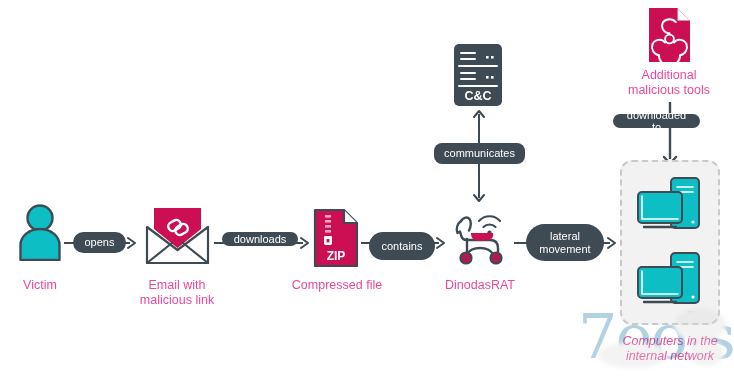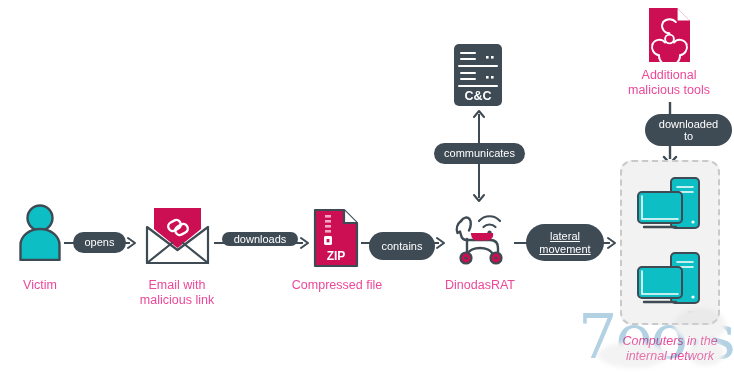--- a/index.html
+++ b/index.html
@@ -192,29 +192,29 @@
     </svg>
   </div>
 
   <div class="connector" style="left:470px; top:110px; width:18px; height:92px;">
     <svg width="18" height="92" viewBox="0 0 18 92">
       <line x1="9" y1="4" x2="9" y2="88" stroke="#3e4a54" stroke-width="2"></line>
       <path d="M4 7 L9 1 L14 7" fill="none" stroke="#3e4a54" stroke-width="2" stroke-linecap="round" stroke-linejoin="round"></path>
       <path d="M4 85 L9 91 L14 85" fill="none" stroke="#3e4a54" stroke-width="2" stroke-linecap="round" stroke-linejoin="round"></path>
     </svg>
   </div>
-  <div class="pill" style="left:434px; top:143px; width:91px; height:21px;">communicates</div>
+  <div class="pill" style="left:434px; top:143px; width:91px; height:21px;border-radius:8px;">communicates</div>
 
   <div class="connector" style="left:514px; top:234px; width:102px; height:18px;">
     <svg width="102" height="18" viewBox="0 0 102 18">
       <line x1="0" y1="9" x2="96" y2="9" stroke="#3e4a54" stroke-width="2"></line>
       <path d="M94 4 L101 9 L94 14" fill="none" stroke="#3e4a54" stroke-width="2" stroke-linecap="round" stroke-linejoin="round"></path>
     </svg>
   </div>
-  <div class="pill" style="left:526px; top:224px; width:78px; height:37px;text-decoration:underline;">lateral
+  <div class="pill" style="left:526px; top:224px; width:78px; height:37px;">lateral
 movement</div>
 
   <div class="node" style="left:647px; top:6px; width:45px; height:58px;">
     <svg width="45" height="58" viewBox="0 0 45 58">
       <path d="M2 2 L30 2 L43 15 L43 56 L2 56 Z" fill="#cc0f52"></path>
       <path d="M30 2 L30 15 L43 15" fill="#ffffff" stroke="#cc0f52" stroke-width="1.2" stroke-linejoin="round"></path>
 
       <g fill="none" stroke="#ffffff" stroke-width="1.9" stroke-linecap="round">
         <circle cx="22.5" cy="33" r="4.4"></circle>
         <path d="M22.5 27.2 a7.4 7.4 0 0 1 -6.4 -11.1"></path>
@@ -229,21 +229,21 @@
   </div>
   <div class="node-label" style="left:614px; top:68px; width:110px;">Additional
 malicious tools</div>
 
   <div class="connector" style="left:661px; top:102px; width:18px; height:62px;">
     <svg width="18" height="62" viewBox="0 0 18 62">
       <line x1="9" y1="0" x2="9" y2="57" stroke="#3e4a54" stroke-width="2.4"></line>
       <path d="M3 55 L9 61.5 L15 55" fill="none" stroke="#3e4a54" stroke-width="2.4" stroke-linecap="round" stroke-linejoin="round"></path>
     </svg>
   </div>
-  <div class="pill" style="left:645px; top:114px; width:87px; height:32px;">downloaded to</div>
+  <div class="pill" style="left:613px; top:114px; width:87px; height:14px;">downloaded to</div>
 
   <div class="netbox" style="left:620px; top:160px; width:100px; height:165px;"></div>
 
   <div class="node" style="left:634px; top:176px; width:72px; height:62px;">
     <svg width="72" height="62" viewBox="0 0 72 62">
 
       <rect x="37" y="2" width="28" height="50" rx="4" fill="#0dbfc4" stroke="#3e4a54" stroke-width="2"></rect>
       <g stroke="#ffffff" stroke-width="1.6" stroke-linecap="round">
         <line x1="43" y1="11" x2="59" y2="11"></line>
         <line x1="43" y1="16" x2="59" y2="16"></line>

